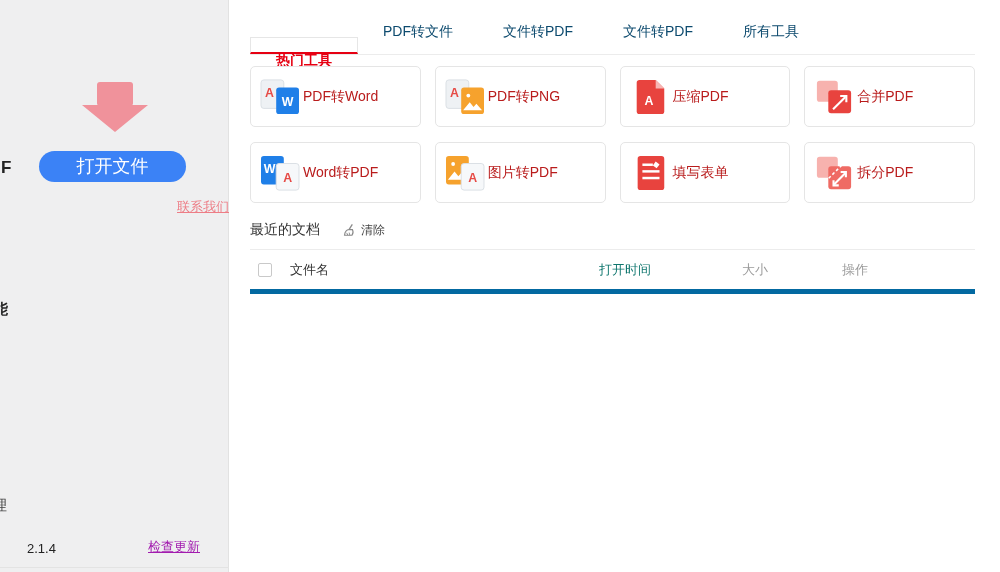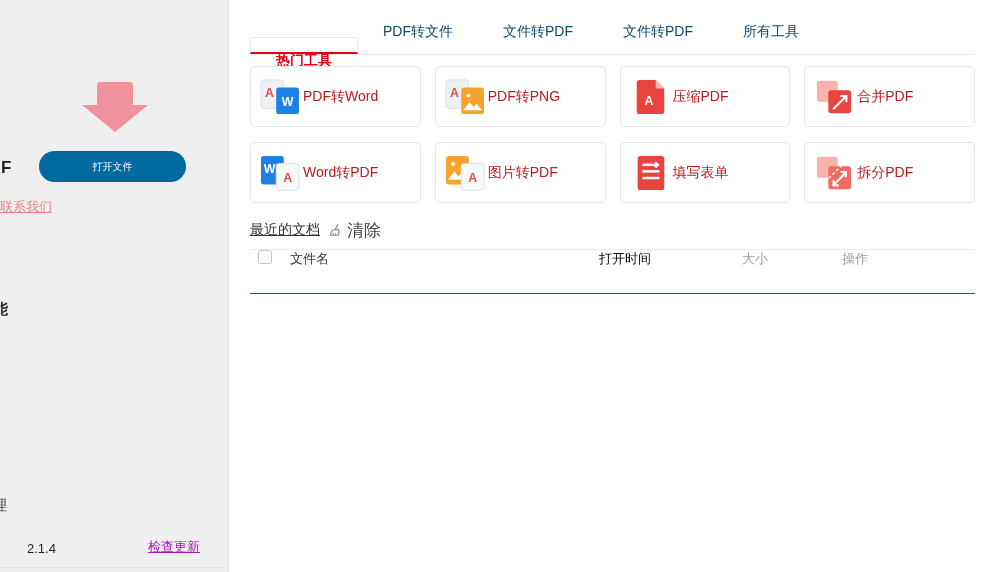--- a/index.html
+++ b/index.html
@@ -17,25 +17,25 @@
   }
   .download-arrow { position:absolute; top:82px; left:0; width:229px; text-align:center; }
   .arrow-stem { width:36px; height:24px; background:#f0929b; border-radius:3px; margin:0 auto; }
   .arrow-head {
     width:0; height:0; margin:-1px auto 0;
     border-left:33px solid transparent; border-right:33px solid transparent;
     border-top:27px solid #f0929b;
   }
   .open-btn {
     position:absolute; top:151px; left:39px; width:147px; height:31px;
-    background:#0369a1; color:#fff; border:none; border-radius:17px;
-    font-size:10px; font-family:inherit; cursor:pointer; line-height:31px; text-align:center;
+    background:#3b82f6; color:#fff; border:none; border-radius:17px;
+    font-size:18px; font-family:inherit; cursor:pointer; line-height:31px; text-align:center;
   }
   .contact-link {
-    position:absolute; top:198px; left:0; width:229px; text-align:left;
+    position:absolute; top:198px; left:0; width:229px; text-align:right;
     color:#ed7d86; font-size:13px; text-decoration:underline; cursor:pointer;
   }
   .version { position:absolute; left:16px; bottom:16px; font-size:13px; color:#222;margin-left:11px; }
   .update-link {
     position:absolute; right:28px; bottom:16px; font-size:13px;
     color:#a21caf; text-decoration:underline; cursor:pointer;
   }
 
   
   .frag { position:absolute; color:#222; }
@@ -74,42 +74,42 @@
     height:61px; border:1px solid #e5e5e5; border-radius:5px; background:#fff;
     display:flex; align-items:center; padding:0 8px 0 6px; cursor:pointer;
   }
   .card svg { width:46px; height:38px; flex:none; }
   .card .label { flex:1; text-align:left; font-size:14px; color:#b91c1c; padding-right:4px; }
 
   .recent-bar {
     position:absolute; left:21px; top:219px; height:22px;
     display:flex; align-items:center; font-size:14px; color:#333;
   }
-  .recent-title { margin-right:8px;text-decoration:underline; }
+  .recent-title { margin-right:22px; }
   .clear-btn { display:flex; align-items:center; gap:4px; cursor:pointer; }
   .clear-btn svg { width:15px; height:15px; }
-  .clear-label { font-size:17px; color:#444; }
+  .clear-label { font-size:12px; color:#444; }
 
   .recent-divider {
     position:absolute; left:21px; right:25px; top:249px; height:0;
     border-top:1px solid #ececec;
   }
 
   .table-header {
     position:absolute; left:21px; right:25px; top:250px; height:44px;
-    display:flex; align-items:flex-start; font-size:13px;
-    border-bottom:1px solid #0369a1; padding-right:70px;
+    display:flex; align-items:center; font-size:13px;
+    border-bottom:5px solid #0369a1; padding-right:70px;
   }
   .checkbox {
     width:14px; height:14px; border:1px solid #c9c9c9; border-radius:2px;
     background:#fff; margin-left:8px; cursor:pointer; flex:none;
   }
   .col-name { margin-left:18px; color:#333; }
   .spacer { flex:1; }
-  .col-time   { width:160px; text-align:center; color:#000000; }
+  .col-time   { width:160px; text-align:center; color:#0f766e; }
   .col-size   { width:100px; text-align:center; color:#9a9a9a; }
   .col-action { width:100px; text-align:center; color:#9a9a9a; }
 </style>
 </head>
 <body>
 
 <div class="sidebar">
   <div class="download-arrow">
     <div class="arrow-stem"></div>
     <div class="arrow-head"></div>

